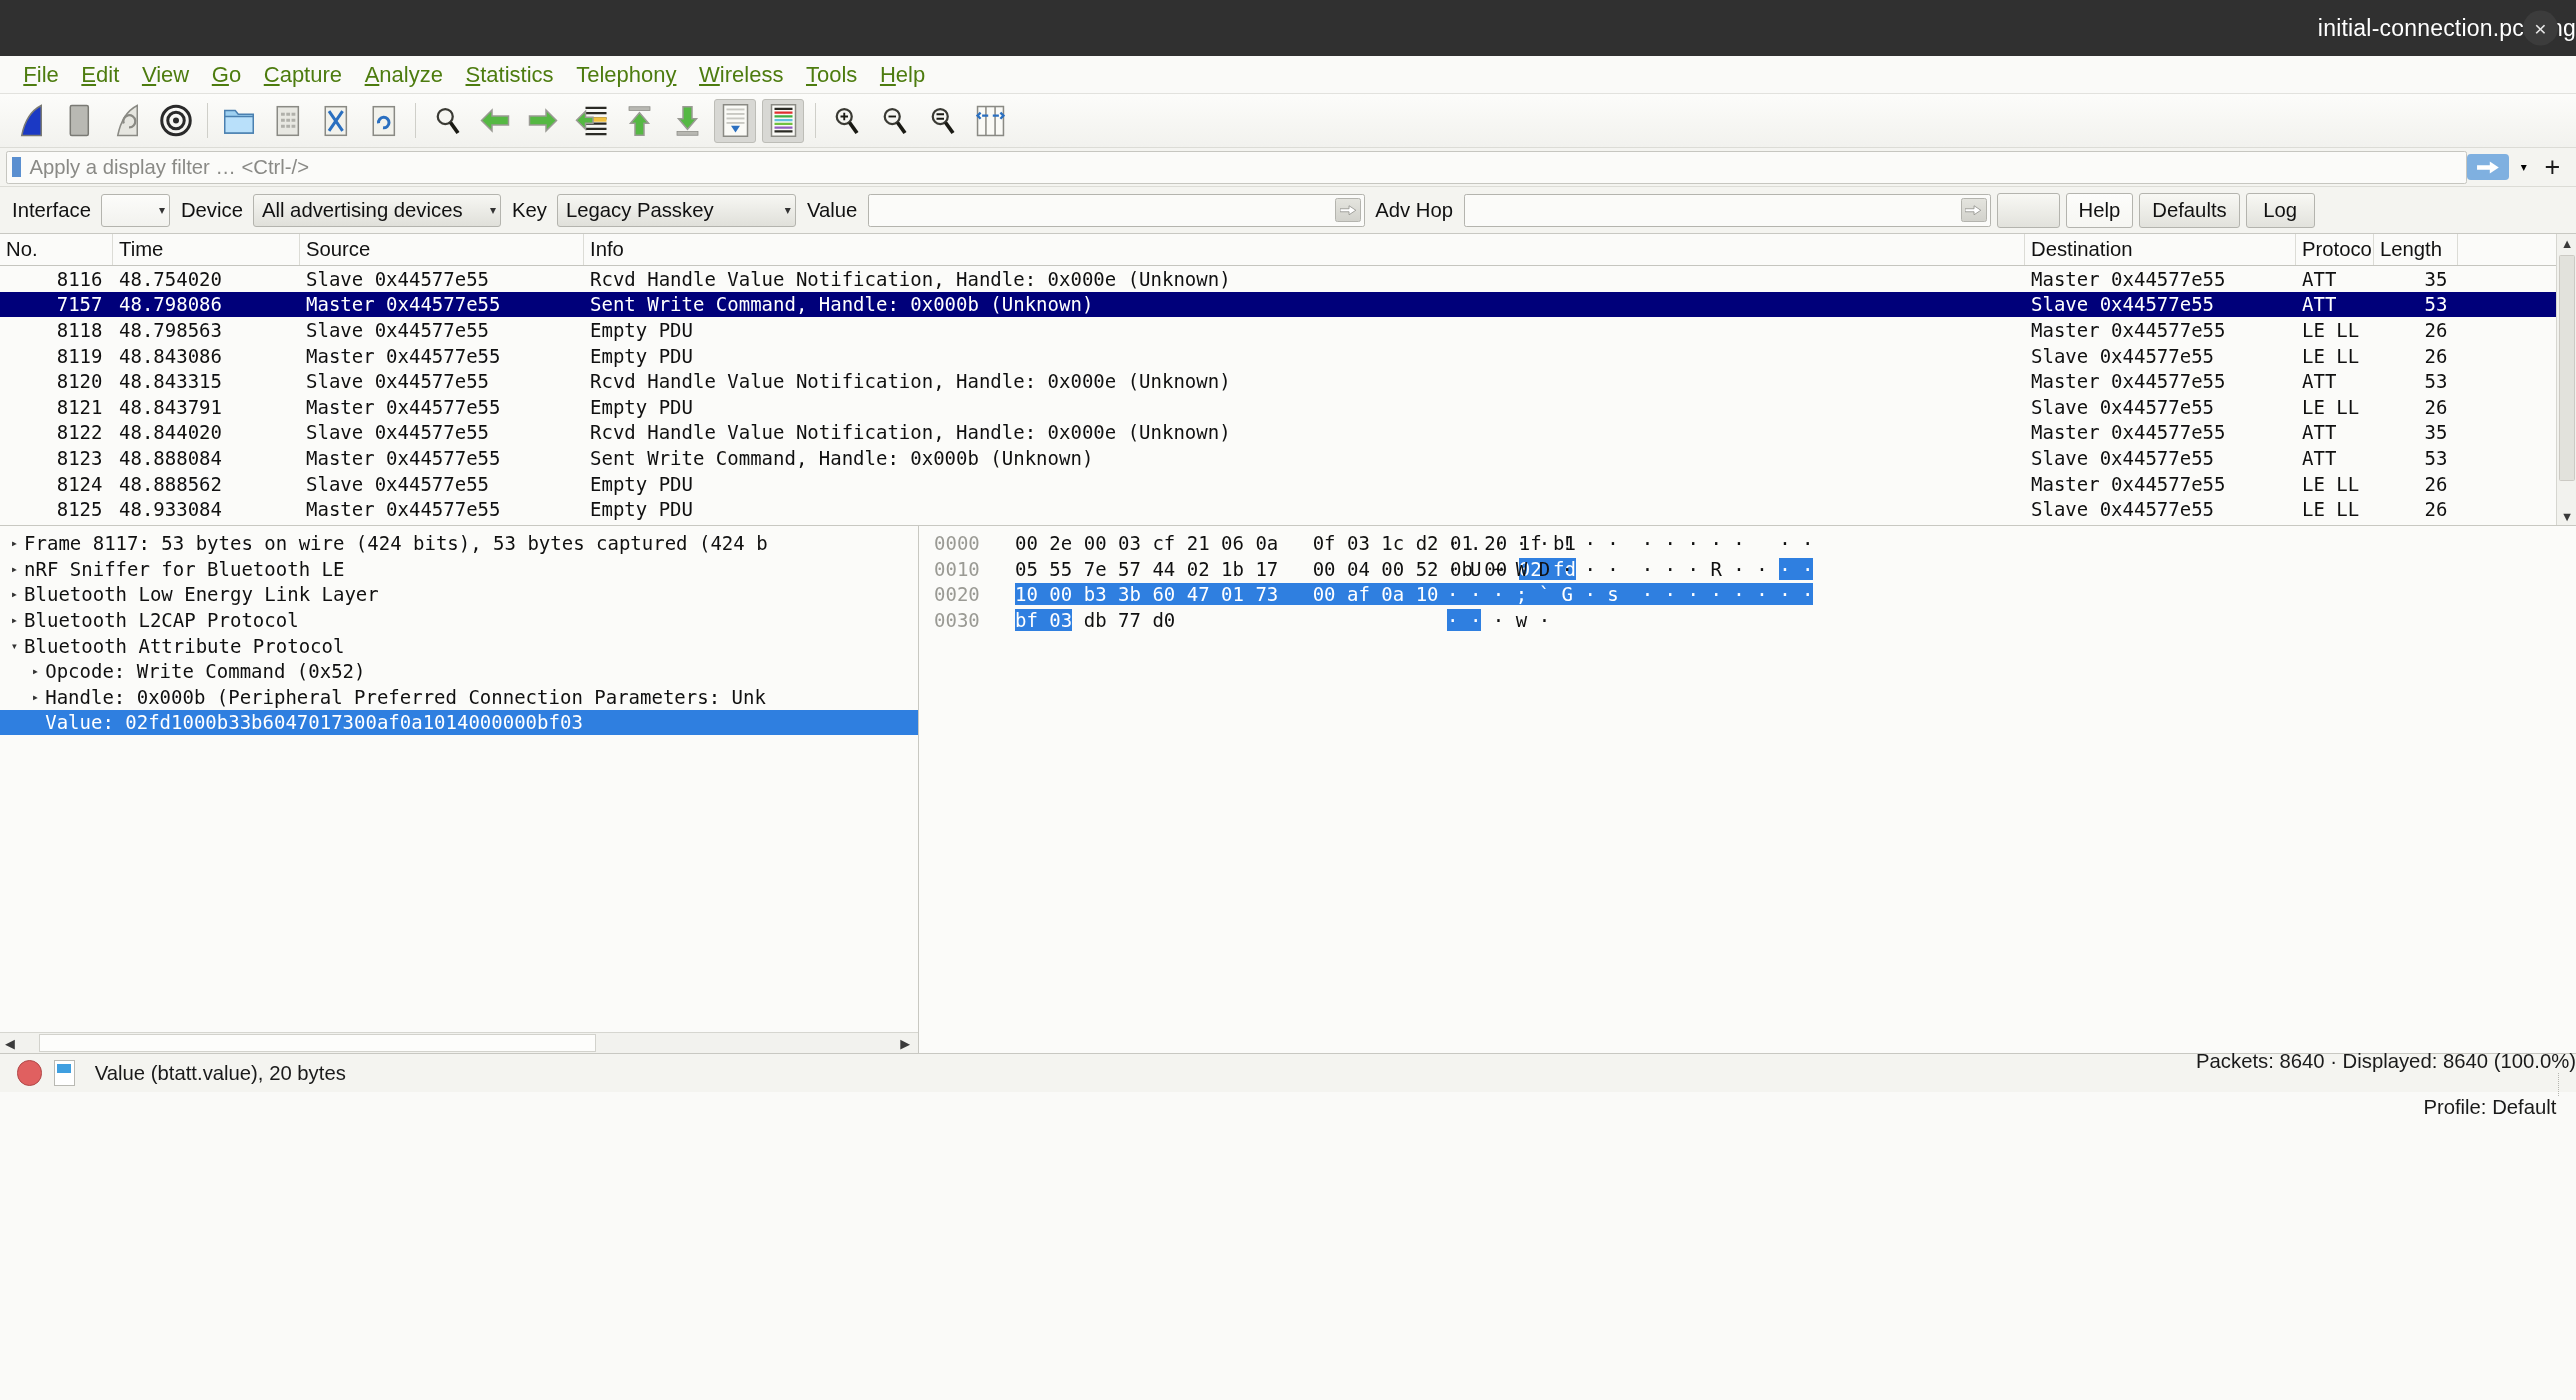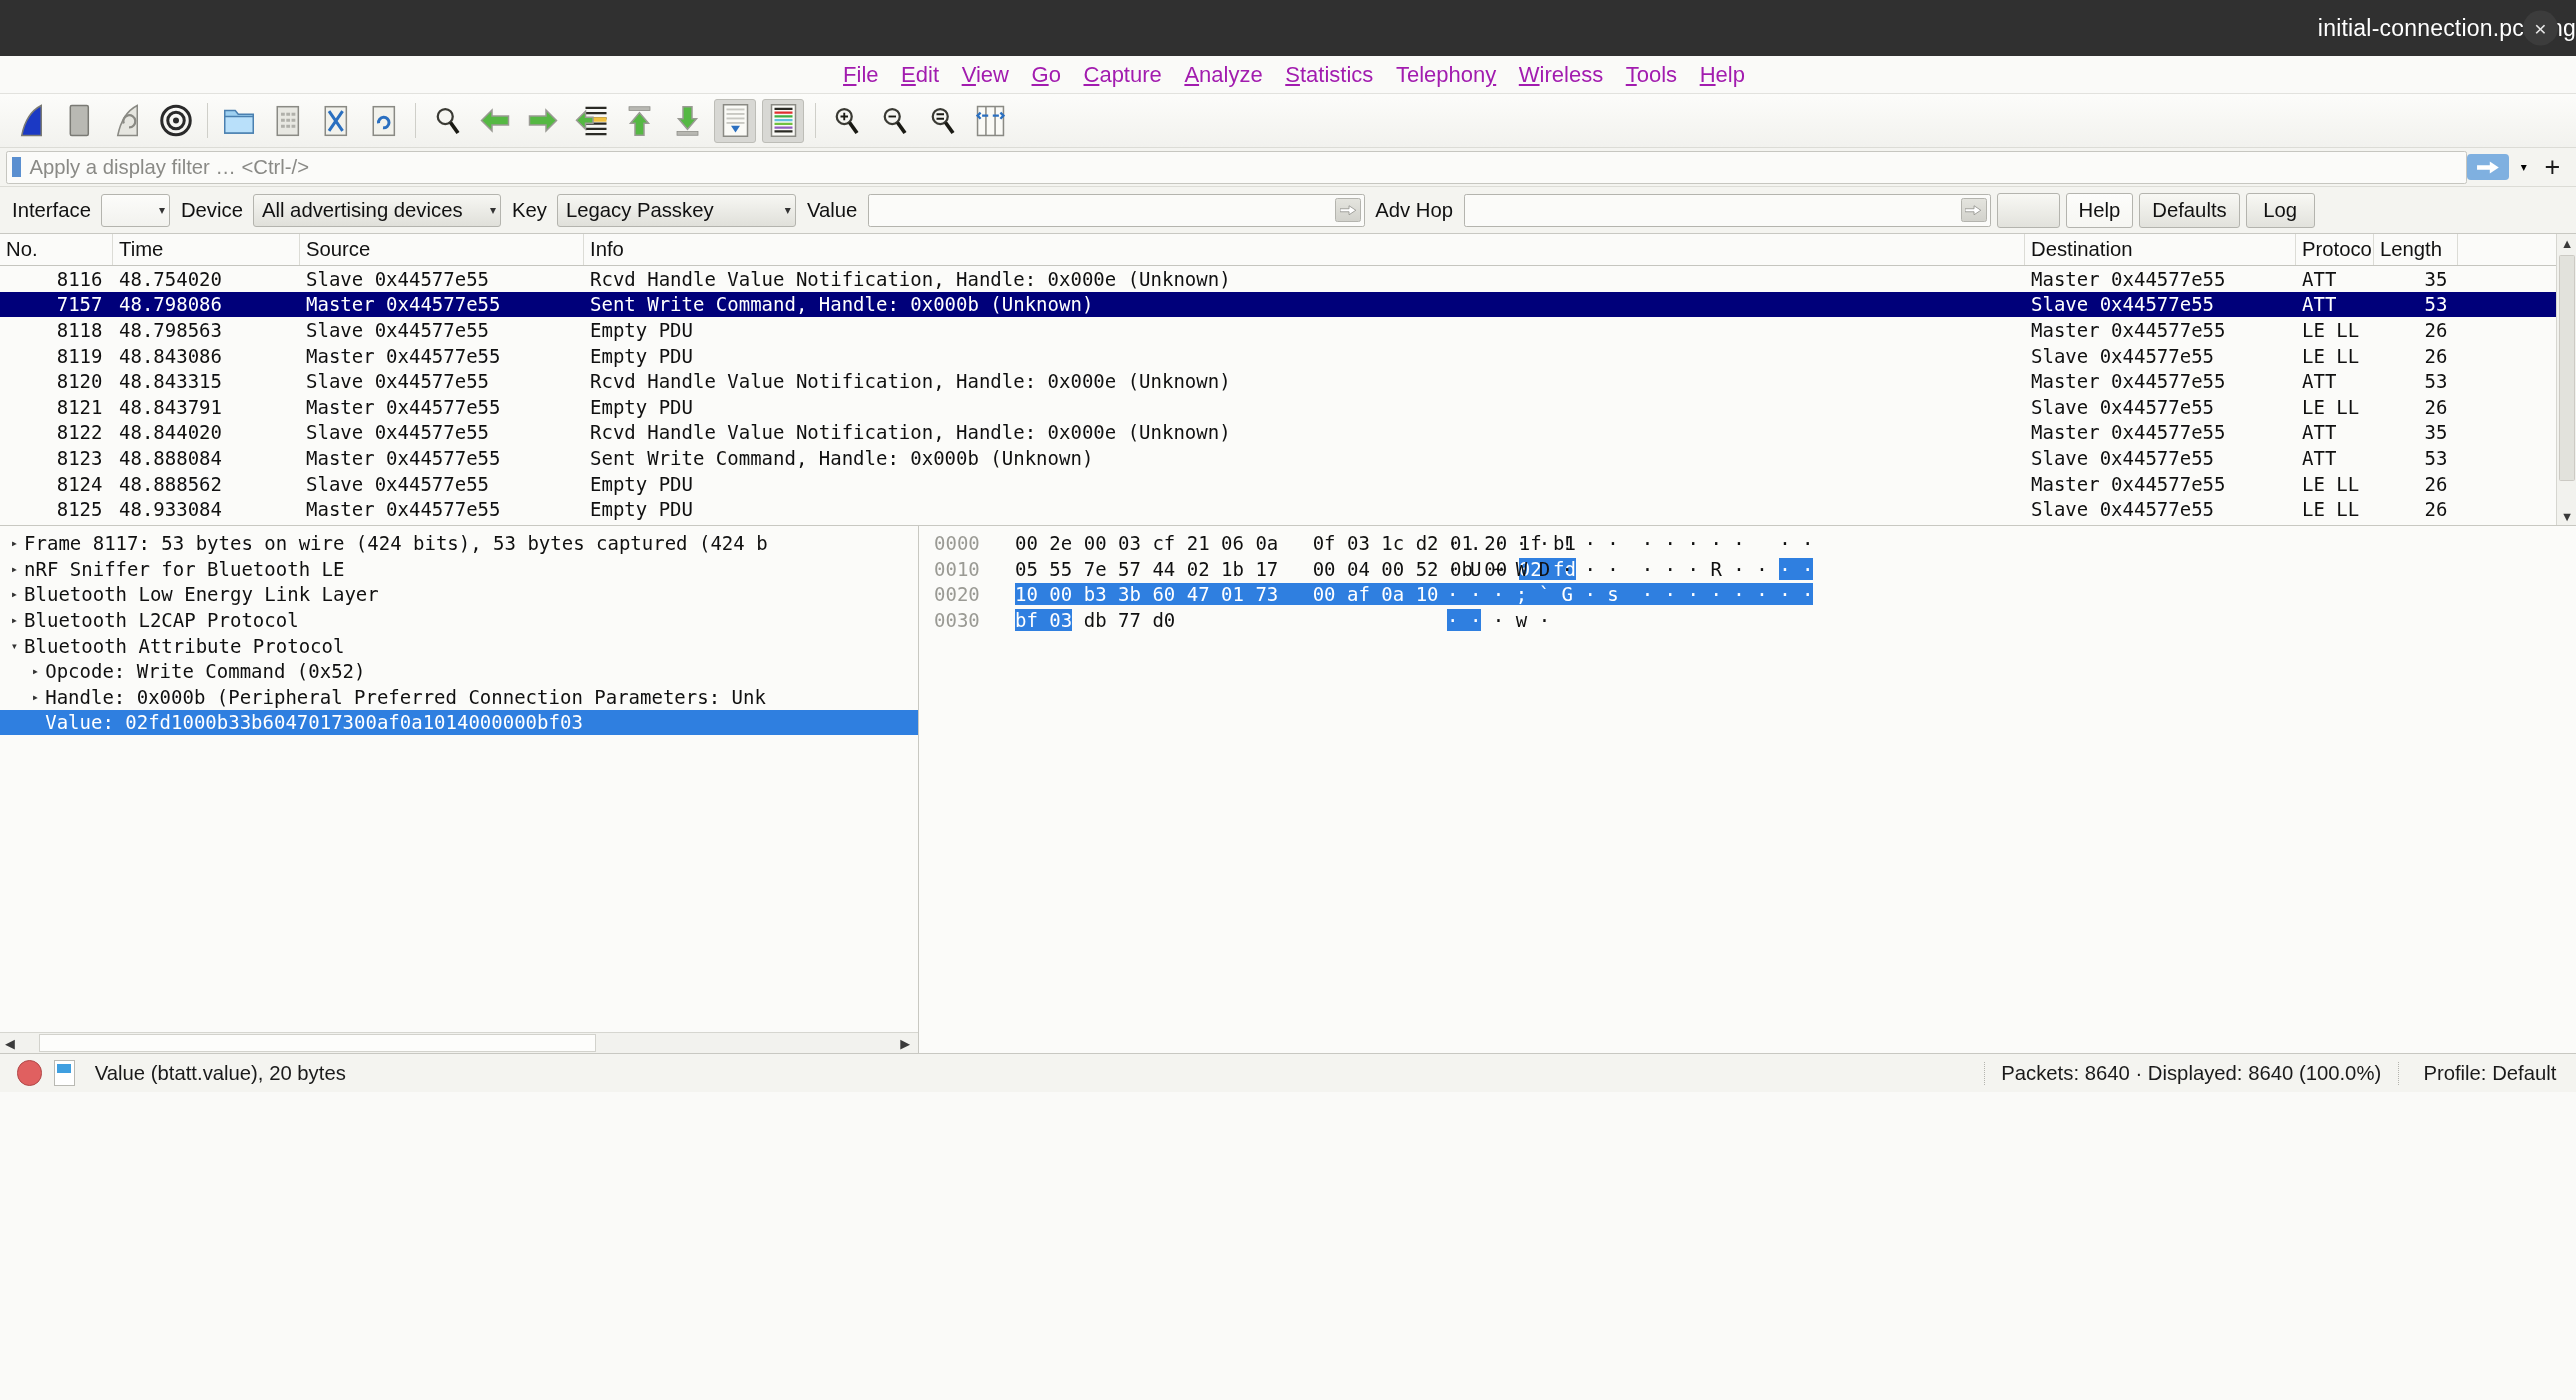--- a/index.html
+++ b/index.html
@@ -36,22 +36,21 @@
 
   
   #menubar {
     height: 38px;
     background: #fafaf8;
     display: flex;
     align-items: center;
     padding-left: 12px;
     border-bottom: 0.8px solid #e2e2de;
     font-size: 22px;
-    color: #a21caf;
-    justify-content: center;
+    color: #4d7c0f;
   }
   .menu-item {
     padding: 3px 11.3px;
     cursor: default;
     white-space: nowrap;
   }
   .menu-item u { text-decoration: underline; }
 
   
   #toolbar {
@@ -340,21 +339,21 @@
     margin-left: 12px;
     background: linear-gradient(#ffffff 0%, #ffffff 100%);
     border: 0.8px solid #b9b9b3;
     position: relative;
   }
   #sb-comment::after {
     content: ""; position: absolute; left: 2.3px; top: 2.3px;
     width: 13.5px; height: 9.8px; background: #3f9fe0;
   }
   #sb-text { margin-left: 19.6px; }
-  #sb-right { margin-left: auto; display: flex; align-items: flex-end; }
+  #sb-right { margin-left: auto; display: flex; align-items: flex-end; flex-direction: column; }
   .sb-div { width: 0; border-left: 1.5px dotted #b4b4ae; height: 22.6px; margin: 0 16.6px; }
   #sb-profile { margin-right: 19.6px; margin-left: 8px; }
 </style>
 </head>
 <body>
 
 <div id="titlebar">
   <span class="title">initial-connection.pcapng</span>
   <div id="close-btn">×</div>
 </div>

